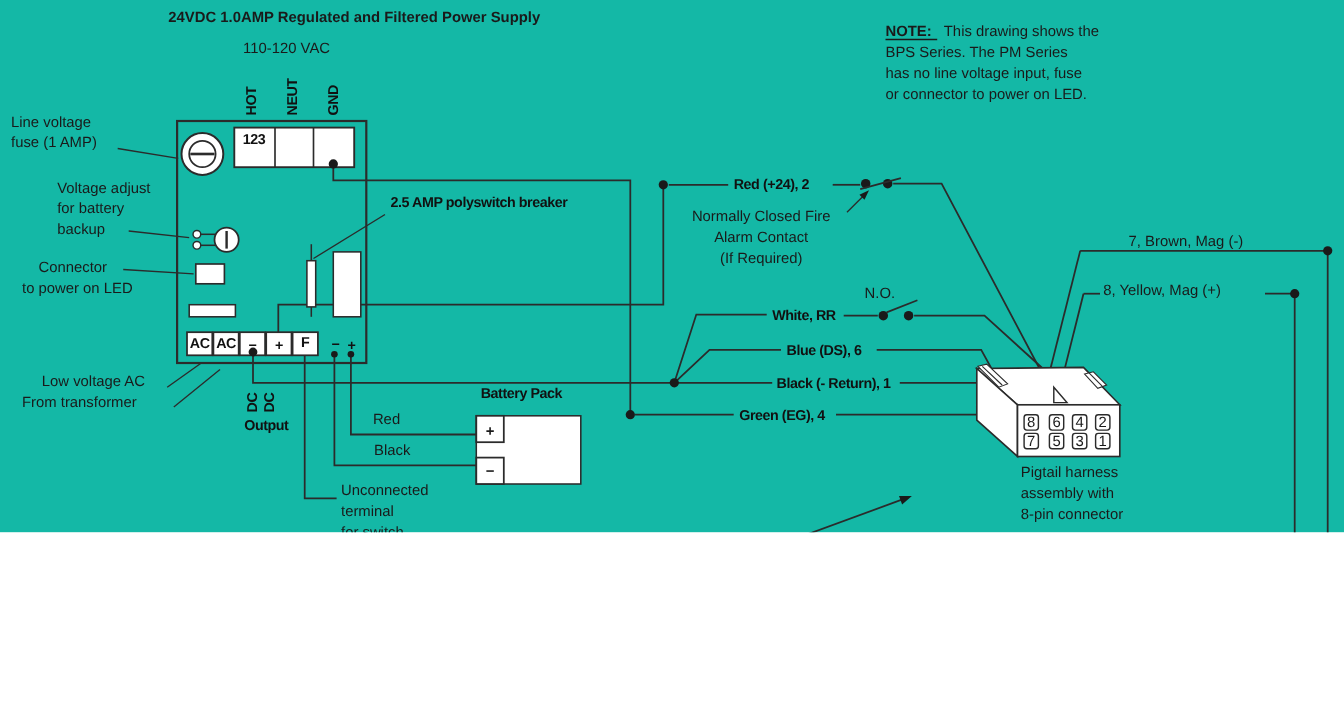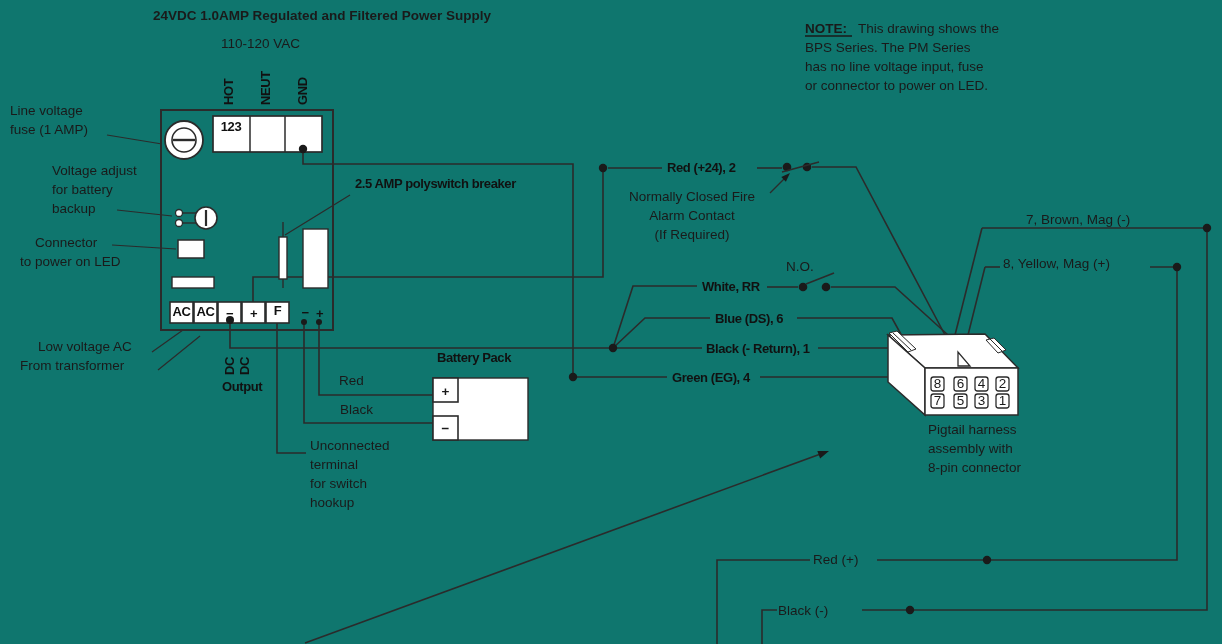--- a/index.html
+++ b/index.html
@@ -1,16 +1,16 @@
 <!DOCTYPE html>
 <html><head>
 <meta charset="utf-8">
 <style>
   html,body{margin:0;padding:0;background:#ffffff;}
-  .stage{position:relative;width:1222px;height:644px;background:#0f766e;overflow:hidden;}
+  .stage{position:relative;width:1222px;height:484px;background:#14b8a6;overflow:hidden;}
   svg{position:absolute;left:0;top:0;}
   .t{font-family:"Liberation Sans",sans-serif;fill:#1a1a1a;font-size:13.5px;}
   .b{font-weight:bold;}
   .cb{font-family:"Liberation Sans",sans-serif;fill:#111;font-weight:bold;font-size:13px;letter-spacing:-0.4px;}
   .w{stroke:#2b2b2b;stroke-width:1.6;fill:none;}
   .w2{stroke:#2b2b2b;stroke-width:1.2;fill:none;}
   .box{stroke:#2b2b2b;fill:#ffffff;}
   .dot{fill:#1a1a1a;stroke:none;}
 </style>
 </head>

